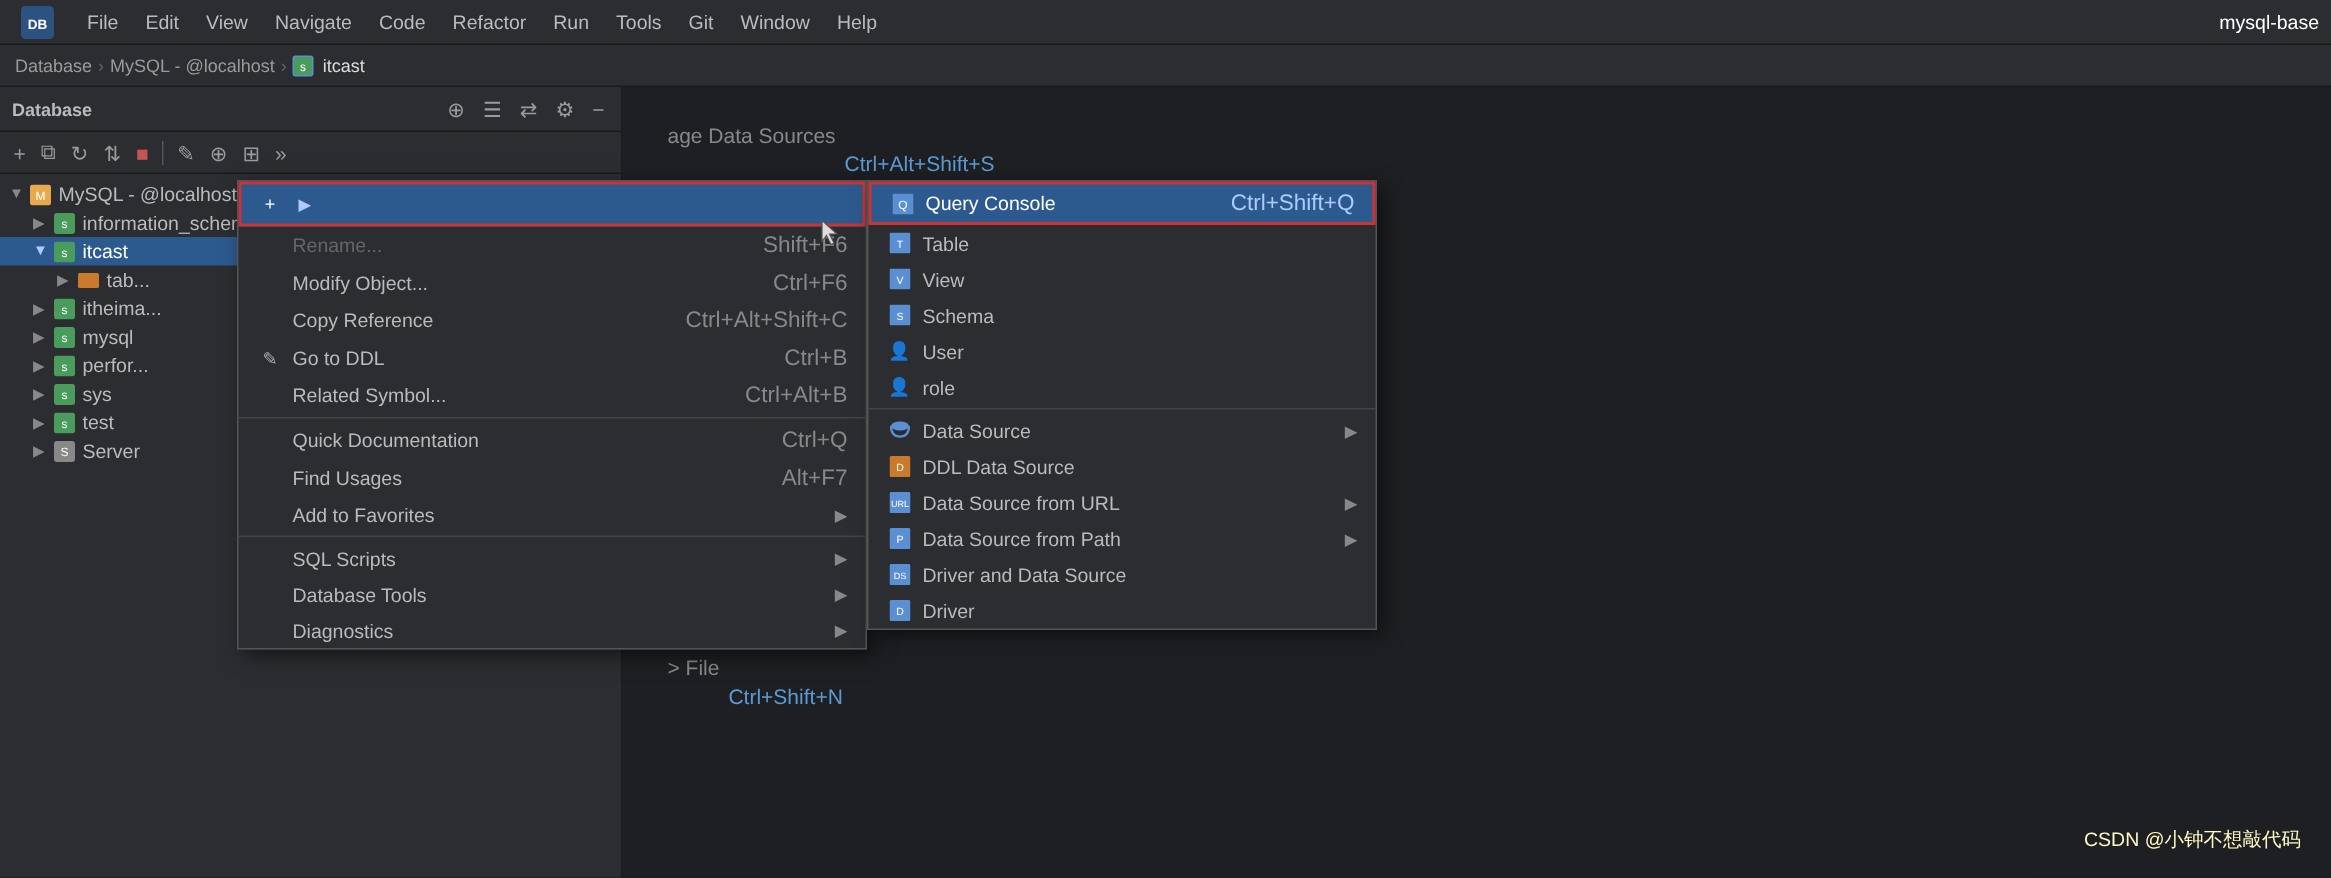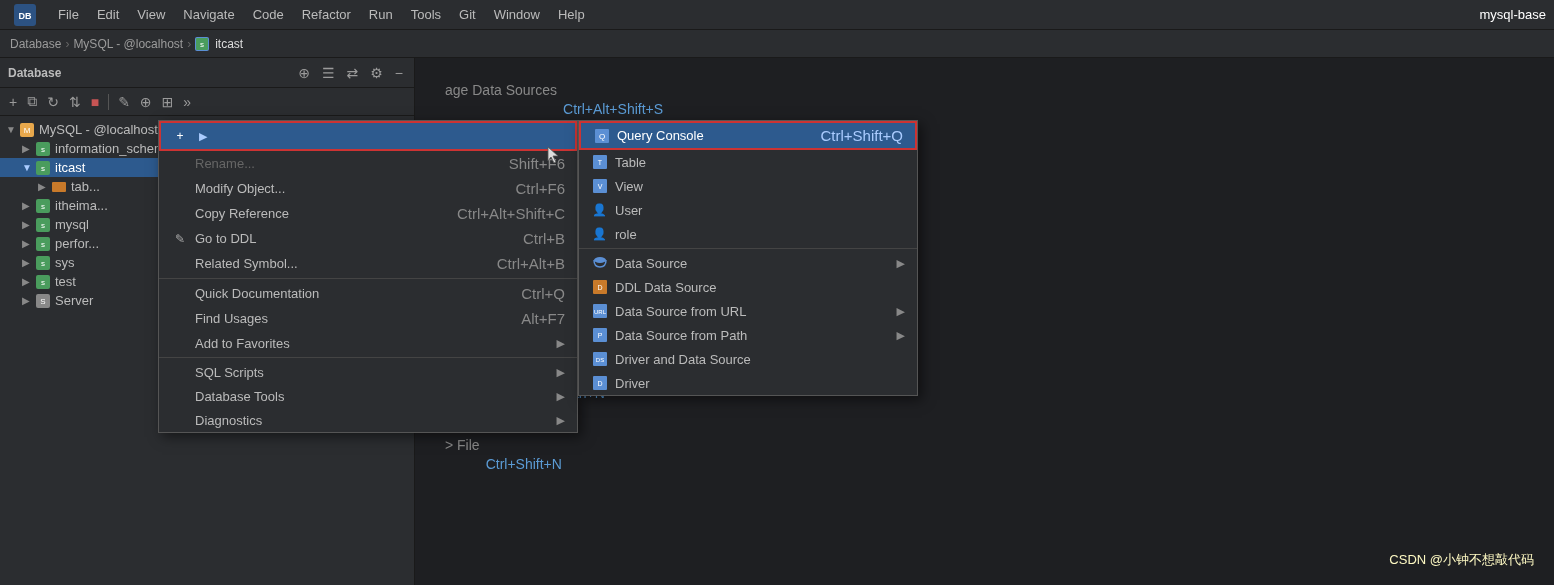--- a/index.html
+++ b/index.html
@@ -539,20 +539,29 @@
   <div class="ctx-item">
     <span class="ctx-icon">
       <svg width="14" height="14" viewBox="0 0 14 14">
           <rect width="14" height="14" rx="1" fill="#5b8fd4"></rect>
           <text x="7" y="10" text-anchor="middle" fill="white" font-size="7">V</text>
         </svg>
     </span>
     <span class="ctx-label">View</span>
   </div>
   <div class="ctx-item">
+    <span class="ctx-icon">
+      <svg width="14" height="14" viewBox="0 0 14 14">
+          <rect width="14" height="14" rx="1" fill="#5b8fd4"></rect>
+          <text x="7" y="10" text-anchor="middle" fill="white" font-size="7">S</text>
+        </svg>
+    </span>
+    <span class="ctx-label">Schema</span>
+  </div>
+  <div class="ctx-item">
     <span class="ctx-icon">👤</span>
     <span class="ctx-label">User</span>
   </div>
   <div class="ctx-item">
     <span class="ctx-icon">👤</span>
     <span class="ctx-label">role</span>
   </div>
   <div class="ctx-separator"></div>
   <div class="ctx-item">
     <span class="ctx-icon">

